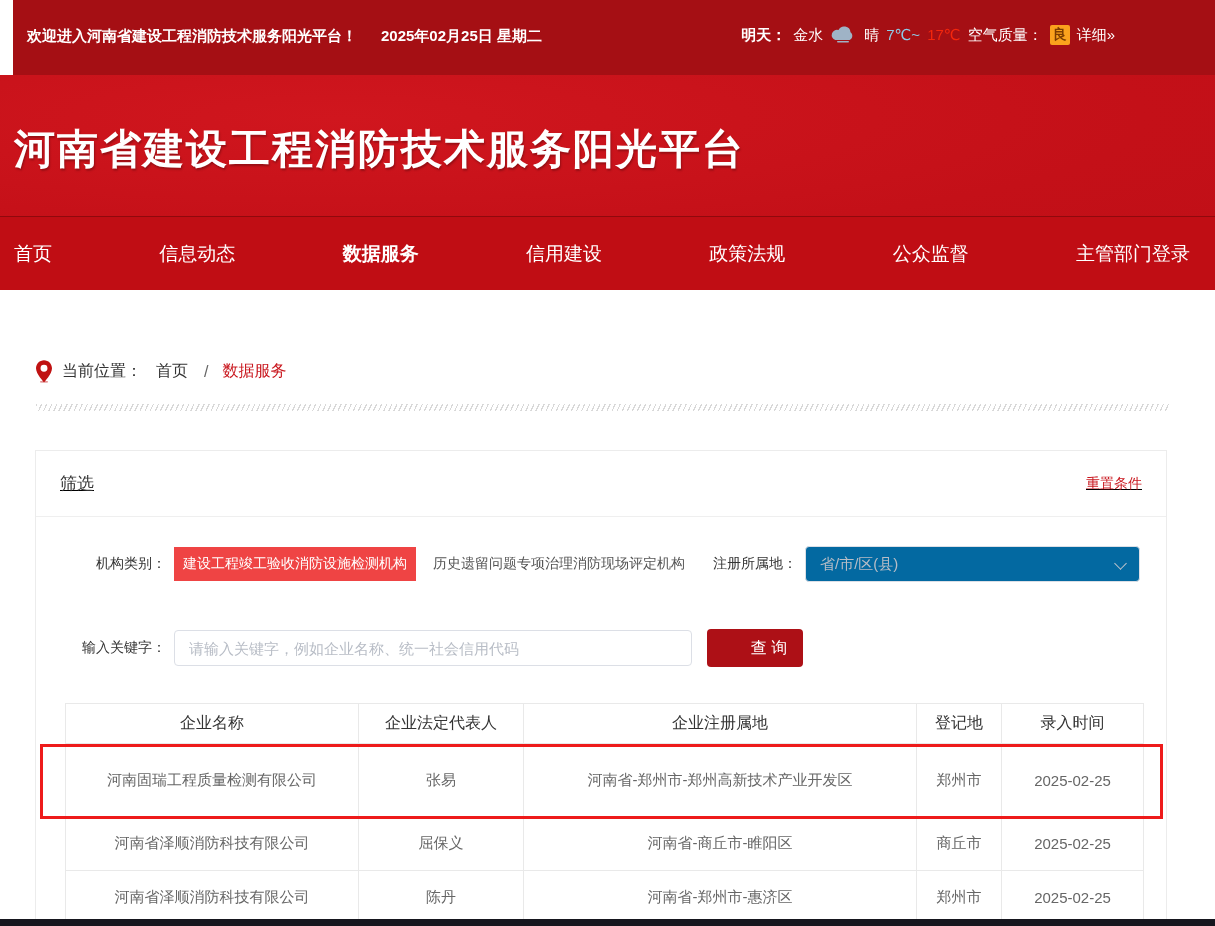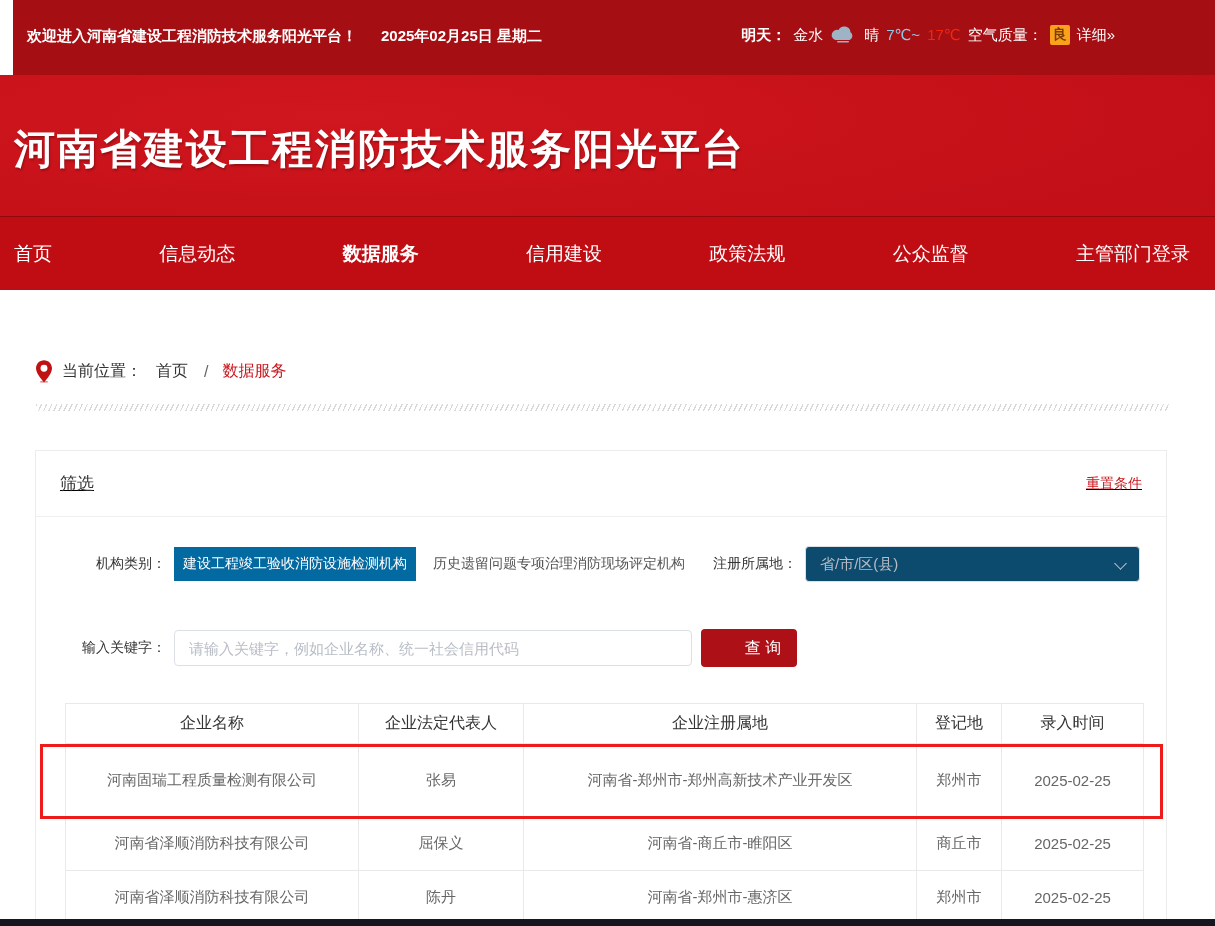--- a/index.html
+++ b/index.html
@@ -48,35 +48,35 @@
     background:#fff; border:1px solid #ececec; }
   .panel-head { height:66px; display:flex; align-items:center; justify-content:space-between;
     padding:0 24px; border-bottom:1px solid #efefef;text-decoration:underline; }
   .panel-title { font-size:17px; color:#333; }
   .reset-link { font-size:14px; color:#c9171e; cursor:pointer; }
 
   .filter-row { position:relative; margin-top:30px; display:flex; align-items:center; }
   .filter-row.second { margin-top:48px; }
   .f-label { width:130px; text-align:right; font-size:14px; color:#333; flex:0 0 130px; }
   .cat-option { margin-left:8px; font-size:14px; padding:8px 9px; cursor:pointer; color:#555; }
-  .cat-option.selected { background:#0369a1; color:#fff; }
+  .cat-option.selected { background:#ef4444; color:#fff; }
 
   .region-group { position:absolute; right:26px; top:50%; transform:translateY(-50%);
     display:flex; align-items:center; }
   .region-label { font-size:14px; color:#333; margin-right:8px; }
   .select-box { position:relative; width:335px; height:36px; border:1px solid #dcdfe6; border-radius:4px;
-    display:flex; align-items:center; padding:0 30px 0 14px; cursor:pointer; background:#0c4a6e; }
+    display:flex; align-items:center; padding:0 30px 0 14px; cursor:pointer; background:#0369a1; }
   .select-placeholder { color:#b8bdc6; font-size:15px; }
   .chevron { position:absolute; right:14px; top:12px; width:9px; height:9px;
     border-right:1.5px solid #c0c4cc; border-bottom:1.5px solid #c0c4cc; transform:rotate(45deg); }
 
   .kw-input { width:518px; height:36px; margin-left:8px; border:1px solid #dcdfe6; border-radius:4px;
     padding:0 14px; font-size:15px; color:#333; outline:none; }
   .kw-input::placeholder { color:#b8bdc6; }
-  .search-btn { margin-left:9px; width:96px; height:38px; background:#ad1016; color:#fff;
+  .search-btn { margin-left:15px; width:96px; height:38px; background:#ad1016; color:#fff;
     border:none; border-radius:4px; font-size:16px; cursor:pointer; font-family:inherit;padding-left:28px; }
 
   
   .data-table { margin:36px 0 0 29px; width:1078px; border-collapse:collapse; table-layout:fixed;padding-left:36px; }
   .data-table th, .data-table td { border:1px solid #e9e9e9; text-align:center; }
   .data-table th { height:40px; font-size:16px; font-weight:400; color:#333; }
   .data-table td { font-size:15px; color:#666; }
   .data-table tbody tr:nth-child(1) td { height:73px; }
   .data-table tbody tr:nth-child(2) td,
   .data-table tbody tr:nth-child(3) td { height:54px; }

